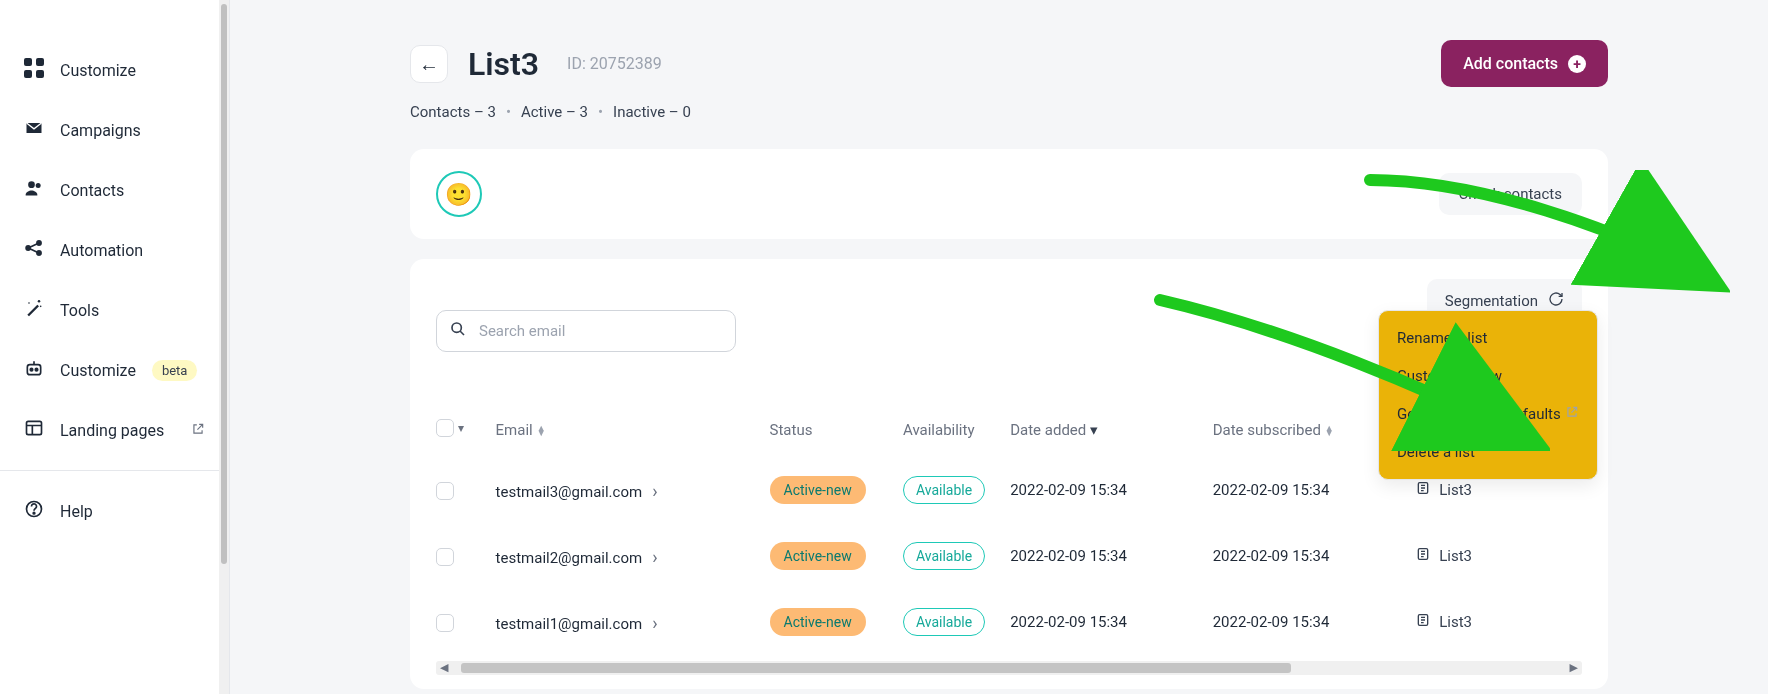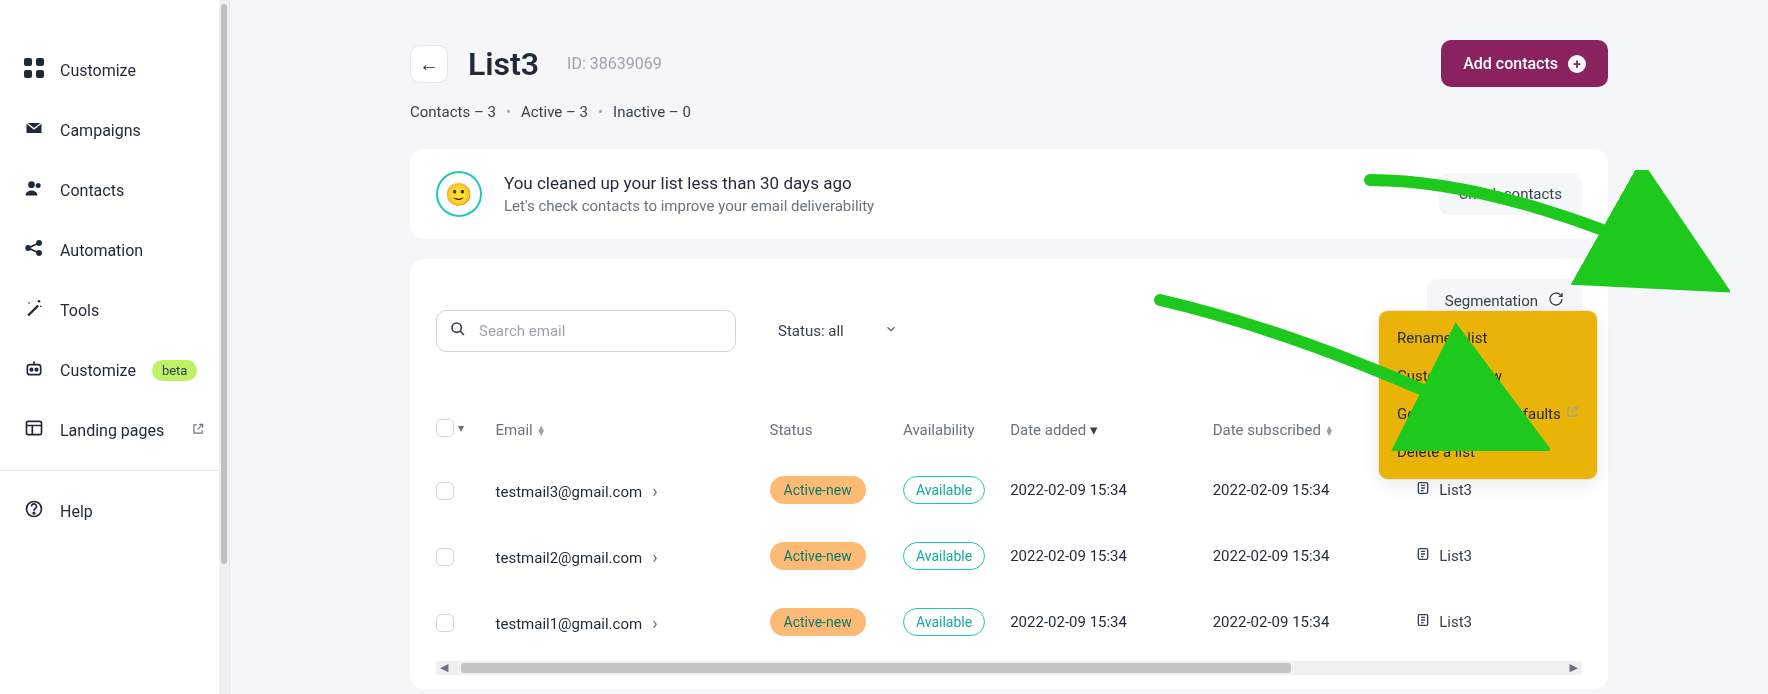--- a/index.html
+++ b/index.html
@@ -3,21 +3,21 @@
 <meta charset="utf-8">
 <style>
   * { box-sizing: border-box; margin: 0; padding: 0; font-family: -apple-system, BlinkMacSystemFont, "Segoe UI", Roboto, Helvetica, Arial, sans-serif; }
   body { background: #f5f6f8; color: #1f2937; width: 1768px; height: 694px; overflow: hidden; display: flex; }
   .sidebar { width: 230px; background: #ffffff; border-right: 1px solid #e5e7eb; display: flex; flex-direction: column; position: relative; }
   .sidebar-scroll { position: absolute; right: 0; top: 0; height: 100%; width: 10px; background: #f0f0f0; }
   .sidebar-scroll-thumb { position: absolute; top: 4px; left: 2px; width: 6px; height: 560px; background: #c0c0c0; border-radius: 3px; }
   .sidebar-list { padding: 40px 0 20px 0; }
   .sidebar-item { display: flex; align-items: center; gap: 16px; padding: 18px 24px; font-size: 16px; color: #1f2937; cursor: pointer; }
   .sidebar-divider { border-top: 1px solid #e5e7eb; margin: 10px 0; }
-  .sidebar-badge { background: #bef264; color: #394150; border-radius: 12px; padding: 3px 10px; font-size: 13px; }
+  .sidebar-badge { background: #fef9c3; color: #394150; border-radius: 12px; padding: 3px 10px; font-size: 13px; }
   .main { flex: 1; position: relative; overflow-y: auto; padding-left: 20px; }
   .content { padding: 40px 160px 0 160px; }
   .title-row { display: flex; align-items: center; gap: 20px; }
   .back-btn { width: 38px; height: 38px; border: 1px solid #e5e7eb; border-radius: 10px; background: #fff; display: flex; align-items: center; justify-content: center; font-size: 20px; cursor: pointer; color:#1f2937; }
   .page-title { font-size: 32px; font-weight: 600; }
   .page-id { font-size: 16px; color: #9ca3af; margin-left: 8px; align-self: center; }
   .add-contact-btn { margin-left: auto; background: #8a2260; color: #fff; border: none; border-radius: 10px; padding: 14px 22px; font-size: 16px; font-weight: 500; display: flex; align-items: center; gap: 10px; cursor: pointer; }
   .add-contact-btn .plus { width: 18px; height: 18px; border-radius: 50%; background: #fff; color: #8a2260; display: flex; align-items: center; justify-content: center; font-weight: 700; font-size: 14px; }
   .counts { font-size: 15px; color: #374151; margin-top: 16px; display: flex; gap: 10px; }
   .counts .dot { color: #9ca3af; }
@@ -169,65 +169,53 @@
 
 <main class="main">
   <div class="content">
 
     <div class="title-row">
       <button class="back-btn">
         <span>←</span>
       </button>
       <h1 class="page-title">List3</h1>
       <span class="page-id">
-        <span>ID: </span><span>38639069</span>
+        <span>ID: </span><span>20752389</span>
       </span>
       <button class="add-contact-btn">
         <span>Add contacts</span>
         <span class="plus">+</span>
       </button>
     </div>
 
     <div class="counts">
       <span>Contacts – 3</span>
       <span class="dot">•</span>
       <span>Active – 3</span>
       <span class="dot">•</span>
       <span>Inactive – 0</span>
     </div>
 
     <div class="card">
       <div class="alert-row">
         <div class="emoji">🙂</div>
-        <div>
-          <div class="alert-title">You cleaned up your list less than 30 days ago</div>
-          <div class="alert-sub">Let's check contacts to improve your email deliverability</div>
-        </div>
         <button class="check-btn">Check contacts</button>
       </div>
     </div>
 
     <div class="card" style="margin-top:20px;">
       <div class="filter-row">
         <div class="search-wrap">
           <span class="sicon">
             <svg width="16" height="16" viewBox="0 0 24 24" fill="none" stroke="currentColor" stroke-width="2.5">
                 <circle cx="10" cy="10" r="7"></circle>
                 <path d="M21 21l-6-6"></path>
               </svg>
           </span>
           <input type="text" placeholder="Search email" style="">
-        </div>
-        <div class="status-filter">
-          <span>Status: all</span>
-          <span style="color:#6b7280;">
-            <svg width="14" height="14" viewBox="0 0 24 24" fill="none" stroke="currentColor" stroke-width="2.5">
-                <path d="M6 9l6 6 6-6"></path>
-              </svg>
-          </span>
         </div>
         <div class="right-tools">
           <button class="segmentation-btn">
             <span>Segmentation</span>
             <span>
               <svg width="16" height="16" viewBox="0 0 24 24" fill="none" stroke="#374151" stroke-width="2">
                   <path d="M21 12a9 9 0 11-3-6.7L21 8"></path>
                   <path d="M21 3v5h-5"></path>
                 </svg>
             </span>

